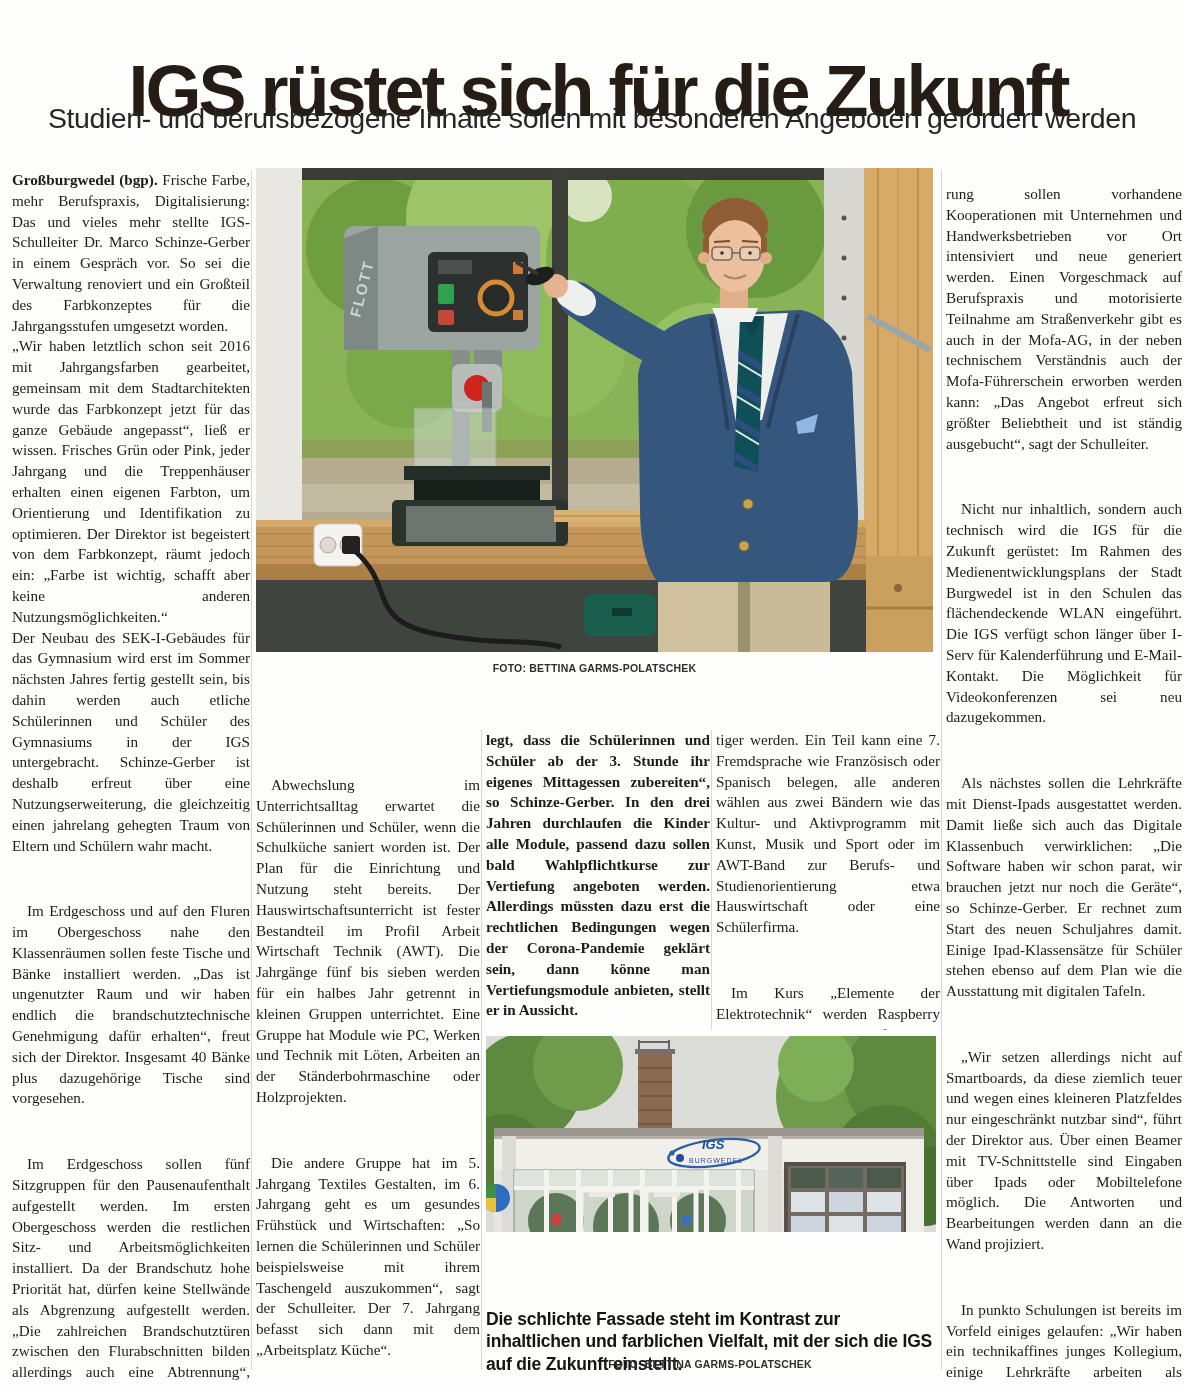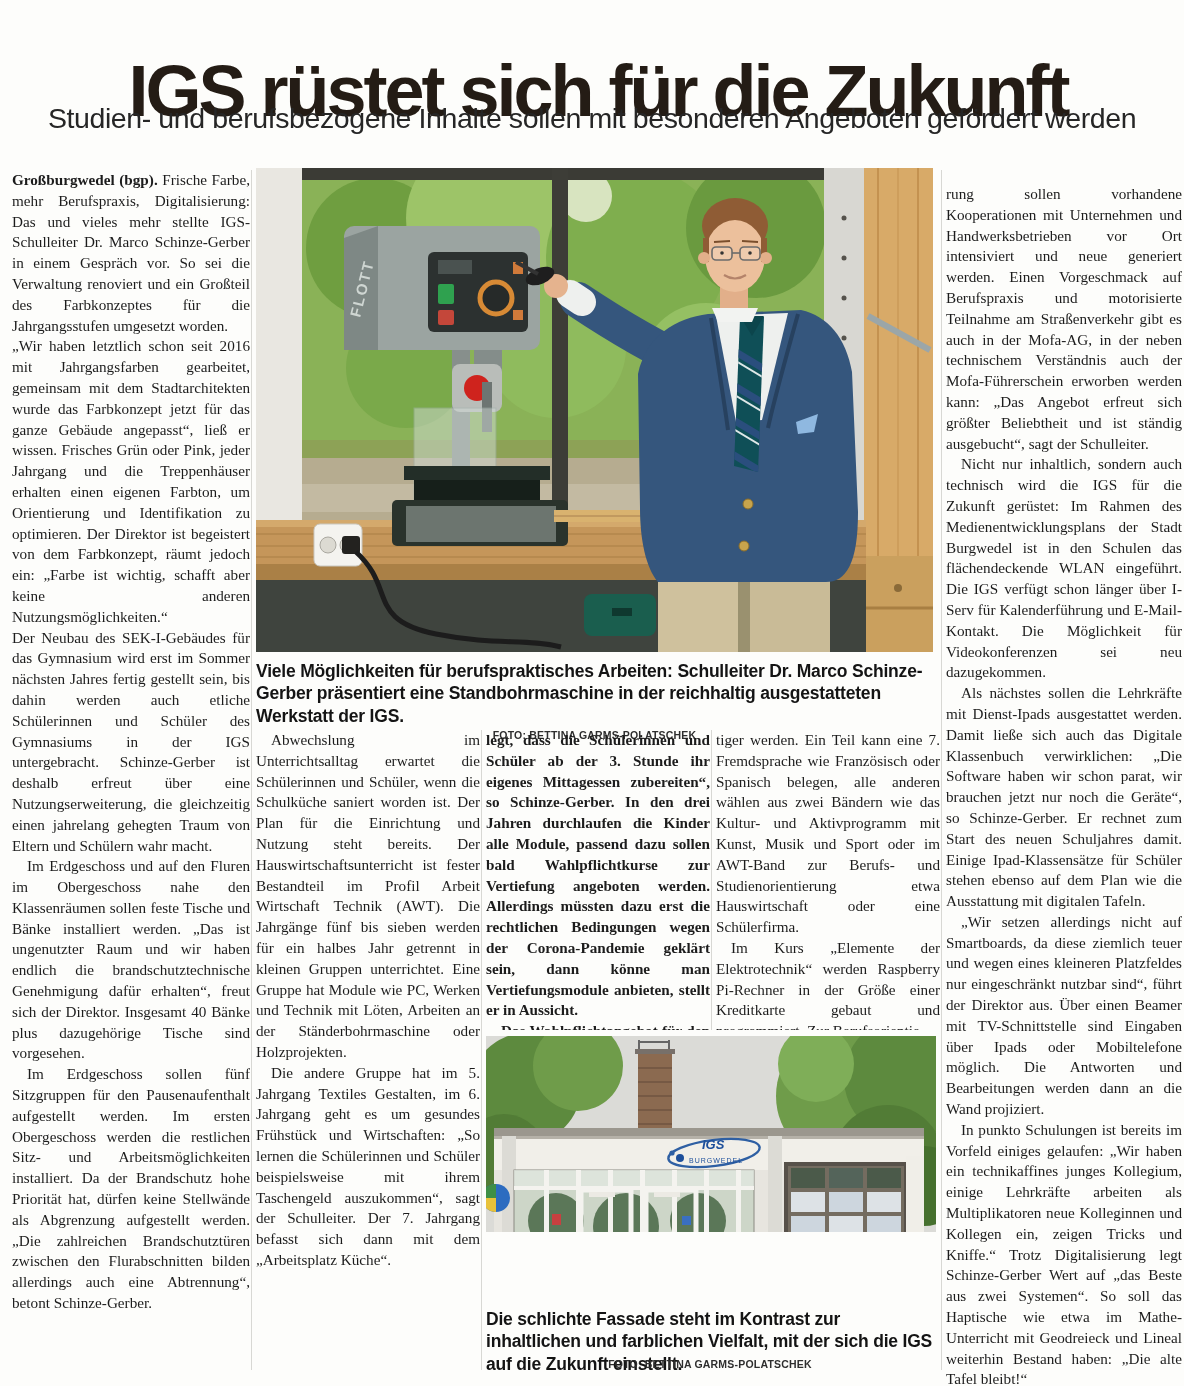--- a/index.html
+++ b/index.html
@@ -10,21 +10,21 @@
             font-family:"Liberation Sans",sans-serif;font-weight:bold;
             font-size:72px;letter-spacing:-3px;color:#241c15;line-height:1.05;}
   .subhead{position:absolute;left:0;right:0;top:102px;text-align:center;
            font-family:"Liberation Sans",sans-serif;font-weight:normal;
            font-size:28.5px;letter-spacing:-0.4px;color:#262626;}
   
   .vrule{position:absolute;width:1px;background:#d8d8d4;}
   
   .col{position:absolute;font-size:15.2px;line-height:20.8px;text-align:justify;overflow:hidden;}
   .col p{margin:0;hyphens:auto;}
-  .col p.indent{text-indent:15px;}
+  .col p.indent{text-indent:15px;margin-top:45px;}
   .lede-bold{font-weight:bold;}
   
   .photo{position:absolute;overflow:hidden;background:#dfe3d8;}
   .photo svg{display:block;}
   
   .caption{position:absolute;font-family:"Liberation Sans",sans-serif;font-weight:bold;
            font-size:17.5px;line-height:1.28;letter-spacing:-0.2px;color:#141414;}
   .credit{font-family:"Liberation Sans",sans-serif;font-weight:bold;font-size:10.5px;
           letter-spacing:0.2px;color:#2e2e2e;text-align:center;}
   .caption1-credit{margin-top:2px;}
@@ -199,21 +199,20 @@
         <circle cx="466" cy="85" r="1.8" fill="#333"></circle>
           <circle cx="494" cy="85" r="1.8" fill="#333"></circle>
         <line x1="458" y1="74" x2="474" y2="73" stroke="#7a4e2c" stroke-width="2"></line>
         <line x1="486" y1="73" x2="502" y2="74" stroke="#7a4e2c" stroke-width="2"></line>
         <path d="M468,107 Q479,114 490,107" fill="none" stroke="#b4836a" stroke-width="2.2"></path>
       </g>
     </svg>
   </figure>
 
   <div class="caption" style="left:256px;top:660px;width:677px;">
-    <div>Viele Möglichkeiten für berufspraktisches Arbeiten: Schulleiter Dr. Marco Schinze-Gerber präsentiert eine Standbohrmaschine in der reichhaltig ausgestatteten Werkstatt der IGS.</div>
     <div class="credit caption1-credit">FOTO: BETTINA GARMS-POLATSCHEK</div>
   </div>
 
   <div class="col" style="left:256px;top:730px;width:224px;height:652px;">
     <p class="indent">Abwechslung im Unterrichtsalltag erwartet die Schülerinnen und Schüler, wenn die Schulküche saniert worden ist. Der Plan für die Einrichtung und Nutzung steht bereits. Der Hauswirtschaftsunterricht ist fester Bestandteil im Profil Arbeit Wirtschaft Technik (AWT). Die Jahrgänge fünf bis sieben werden für ein halbes Jahr getrennt in kleinen Gruppen unterrichtet. Eine Gruppe hat Module wie PC, Werken und Technik mit Löten, Arbeiten an der Ständerbohrmaschine oder Holzprojekten.</p>
     <p class="indent">Die andere Gruppe hat im 5. Jahrgang Textiles Gestalten, im 6. Jahrgang geht es um gesundes Frühstück und Wirtschaften: „So lernen die Schülerinnen und Schüler beispielsweise mit ihrem Taschengeld auszukommen“, sagt der Schulleiter. Der 7. Jahrgang befasst sich dann mit dem „Arbeitsplatz Küche“.</p>
 
   </div>
 
   <div class="col" style="left:486px;top:730px;width:224px;height:300px;font-weight:bold;">

